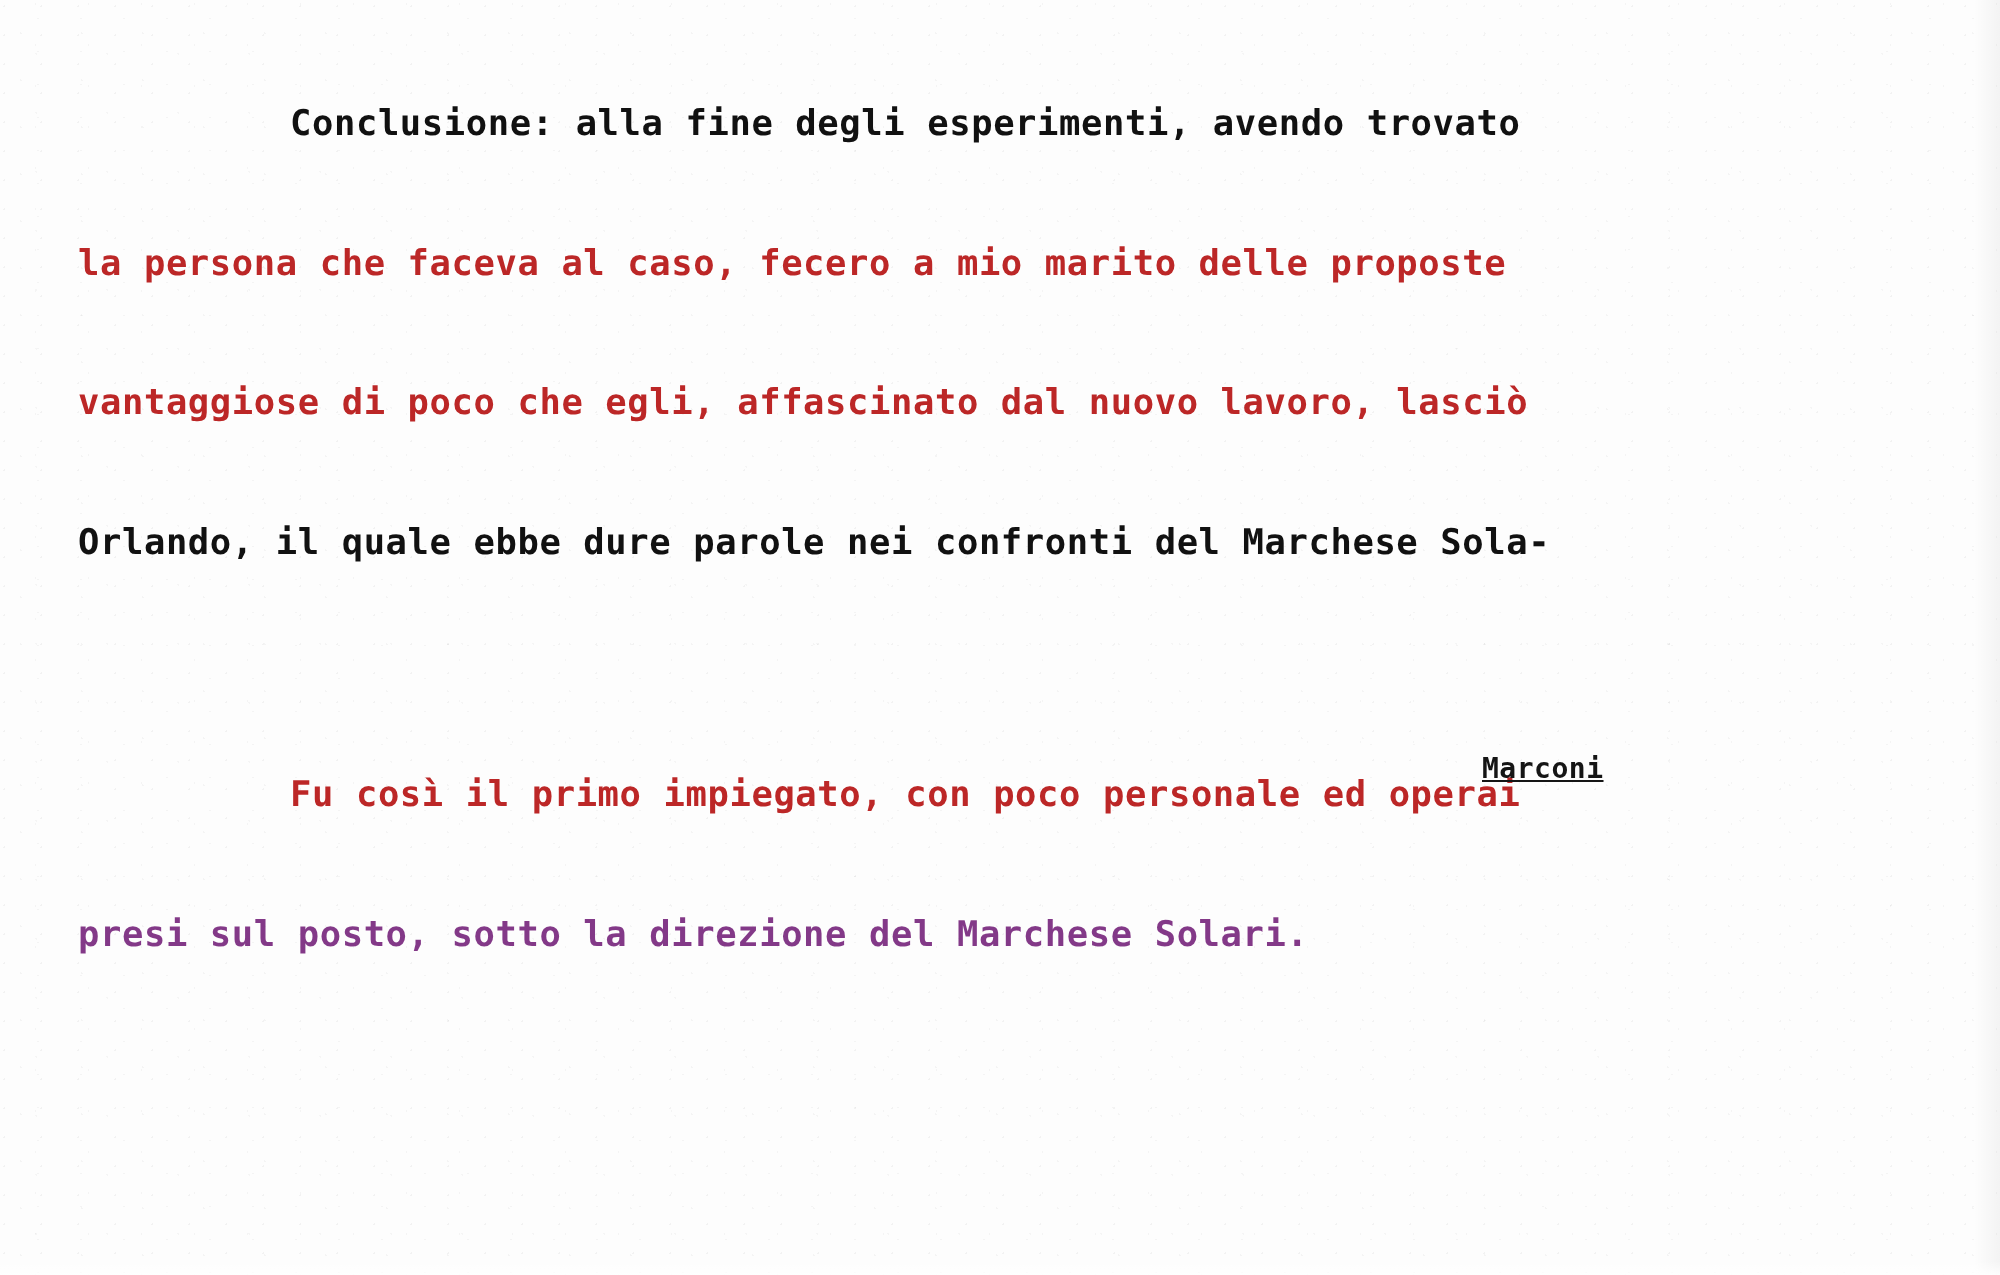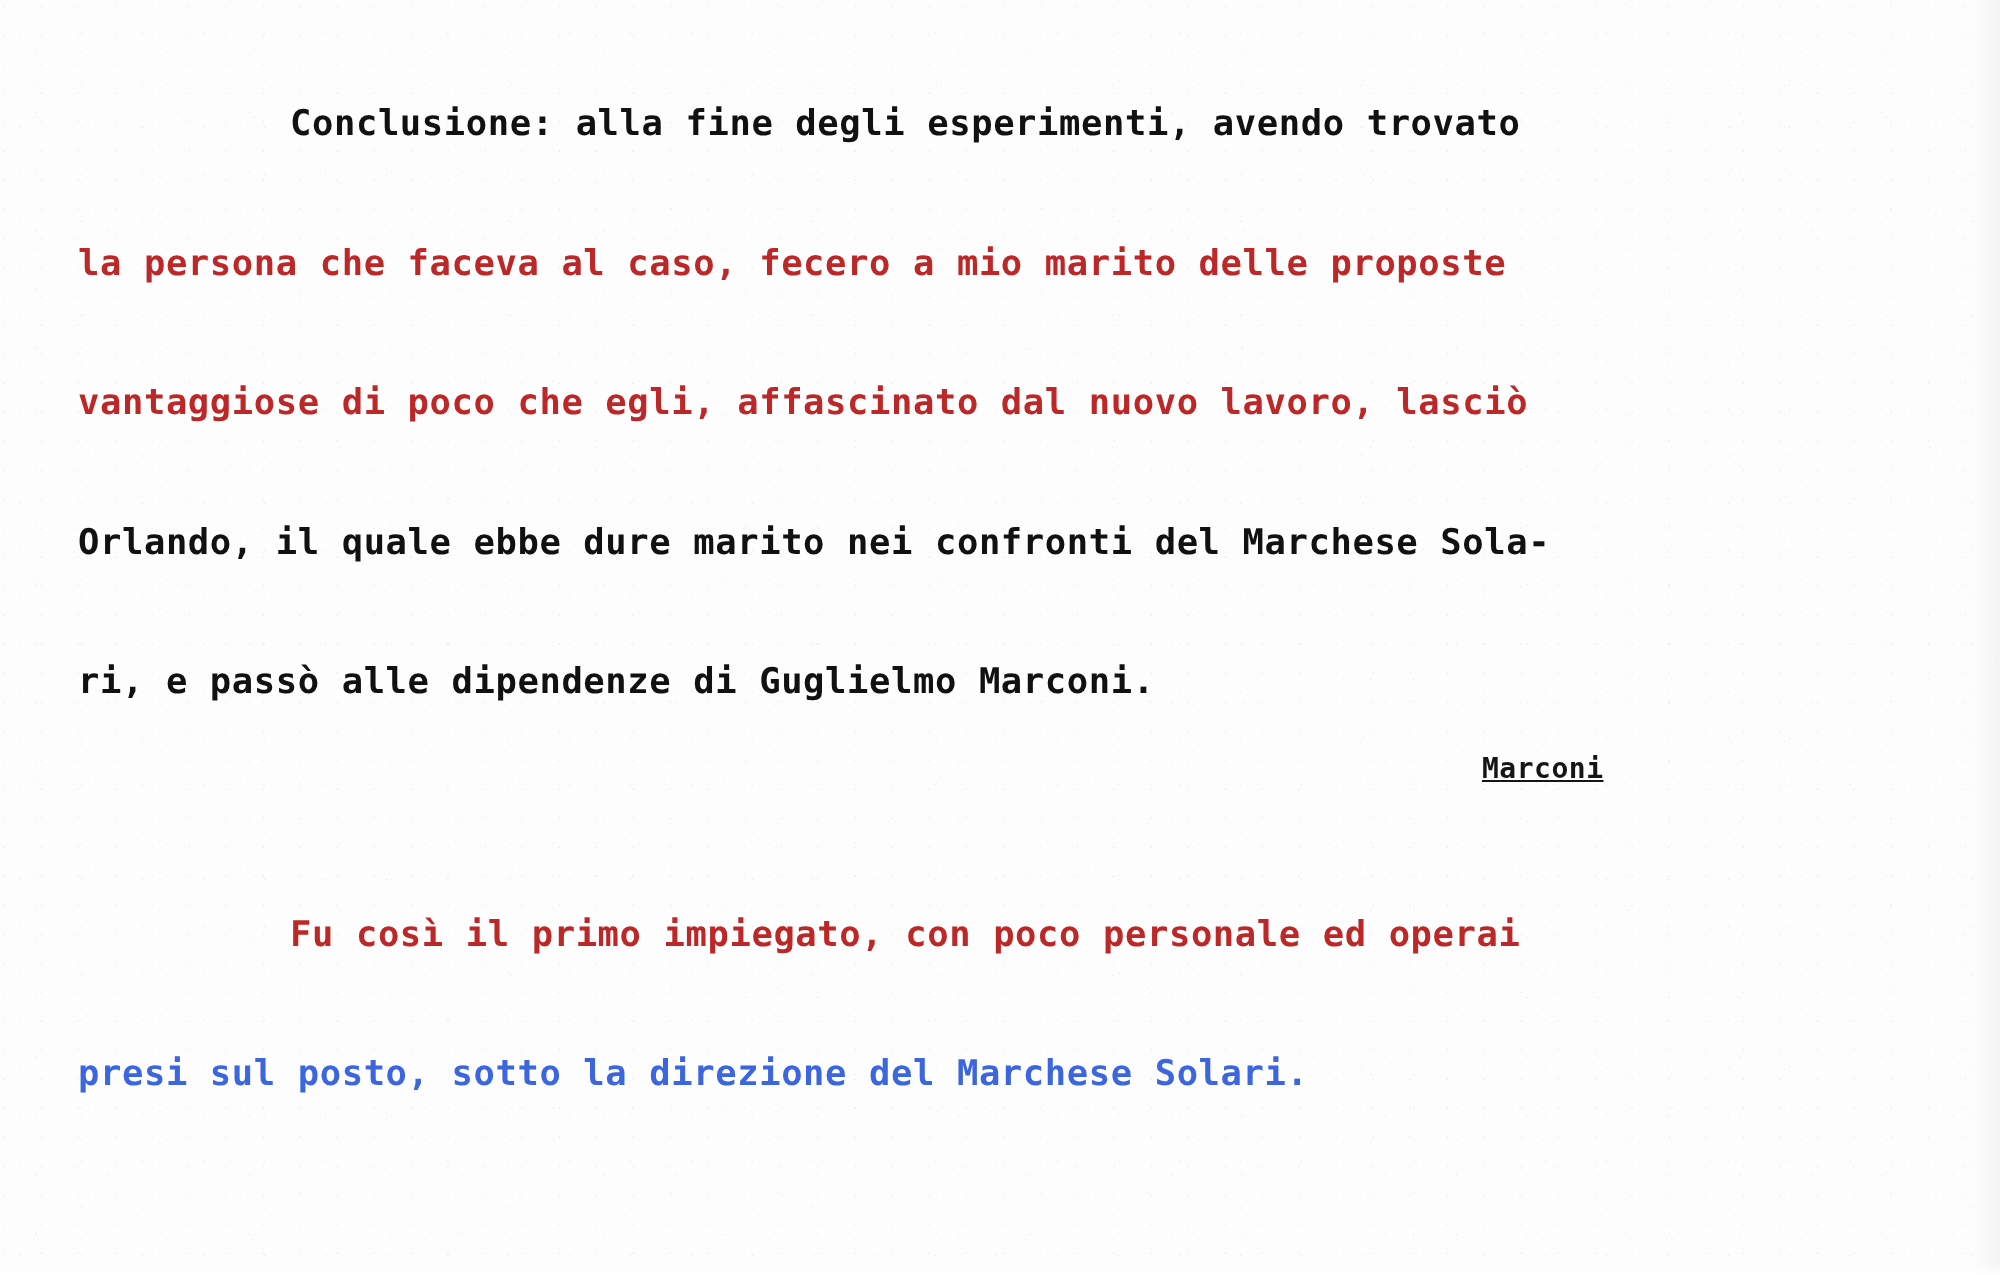--- a/index.html
+++ b/index.html
@@ -70,21 +70,21 @@
     width: 212px;
   }
 
   
   .ln {
     display: block;
     white-space: pre;
   }
   .ink-1 { color: #111111; }
   .ink-2 { color: #b91c1c; opacity: 0.95; }
-  .ink-4 { color: #1d4ed8; opacity: 0.86; }
+  .ink-4 { color: #701a75; opacity: 0.86; }
 
   
   .interlinear {
     position: absolute;
     font-family: "DejaVu Sans Mono", monospace;
     font-size: 28px;
     font-weight: 700;
     color: #151515;
     letter-spacing: 0.5px;
     text-decoration: underline;
@@ -116,22 +116,21 @@
 <body>
 
 <div id="page">
 
   <div class="typescript">
 
     <p class="para nogap">
       <span class="ln ink-1"><span class="indent"></span><span>Conclusione: alla fine degli esperimenti, avendo trovato</span></span>
       <span class="ln ink-2"><span>la persona che faceva al caso, fecero a mio marito delle proposte</span></span>
       <span class="ln ink-2"><span>vantaggiose di poco che egli, affascinato dal nuovo lavoro, lasciò</span></span>
-      <span class="ln ink-1"><span>Orlando, il quale ebbe dure marito nei confronti del Marchese Sola-</span></span>
-      <span class="ln ink-1"><span>ri, e passò alle dipendenze di Guglielmo Marconi.</span></span>
+      <span class="ln ink-1"><span>Orlando, il quale ebbe dure parole nei confronti del Marchese Sola-</span></span>
     </p>
 
     <p class="para gap">
       <span class="ln ink-2"><span class="indent"></span><span>Fu così il primo impiegato, con poco personale ed operai</span></span>
       <span class="ln ink-4"><span>presi sul posto, sotto la direzione del Marchese Solari.</span></span>
     </p>
 
     <p class="para gap">
       
       

